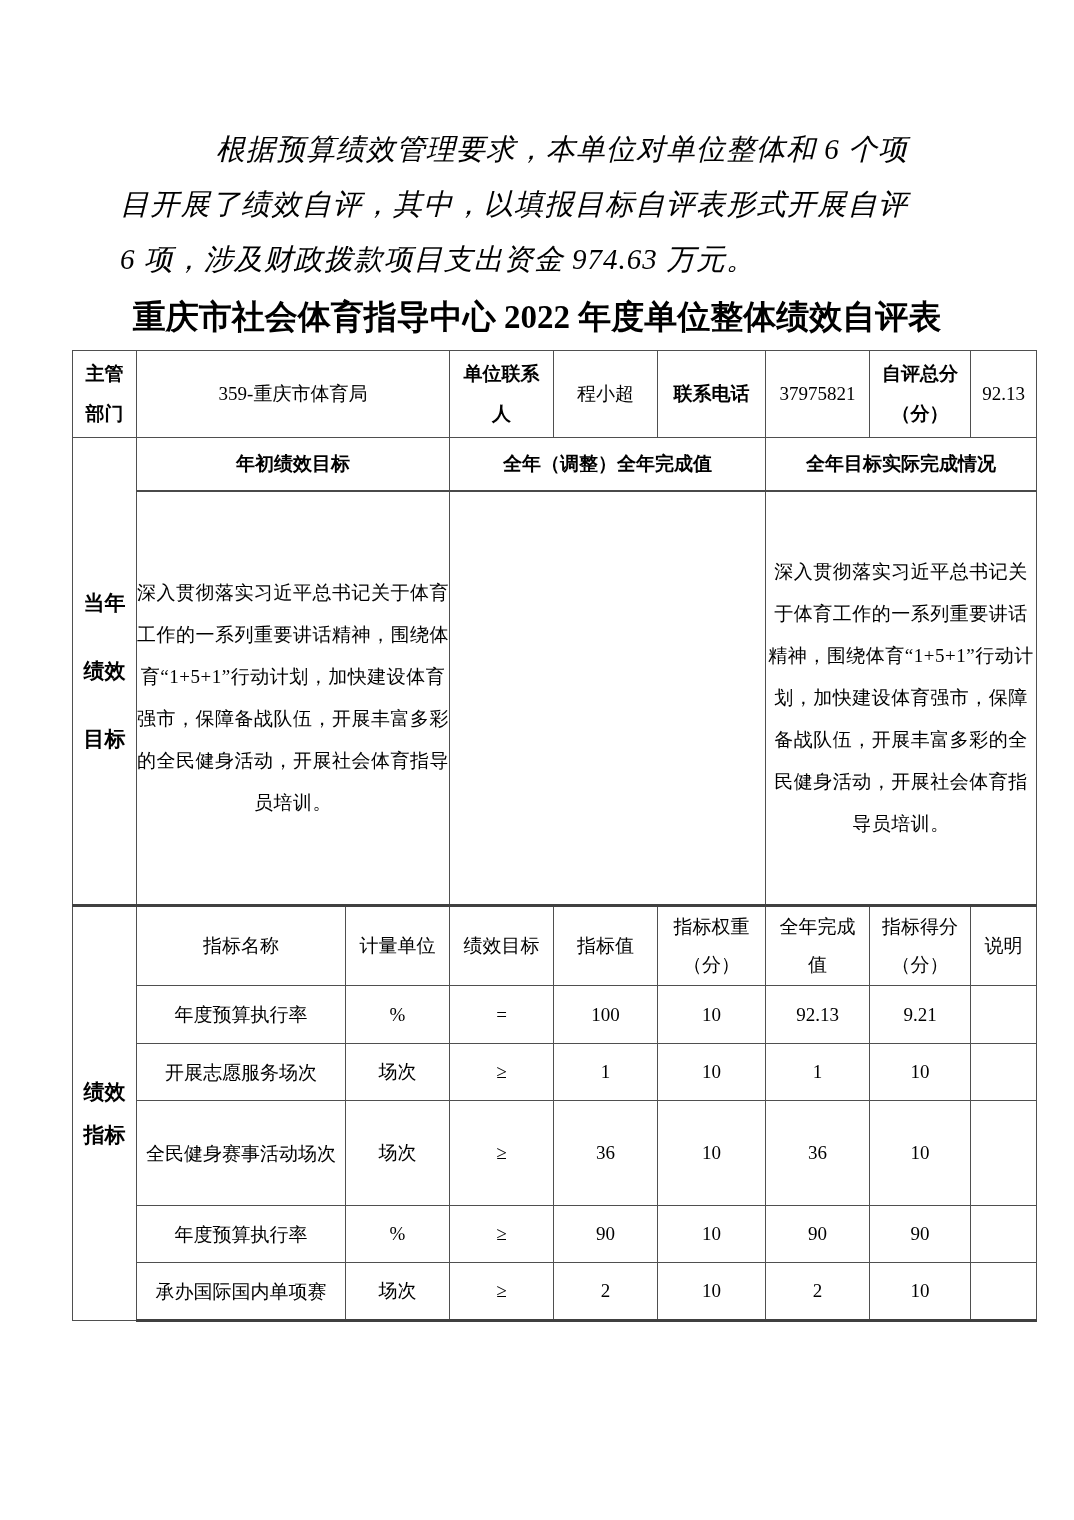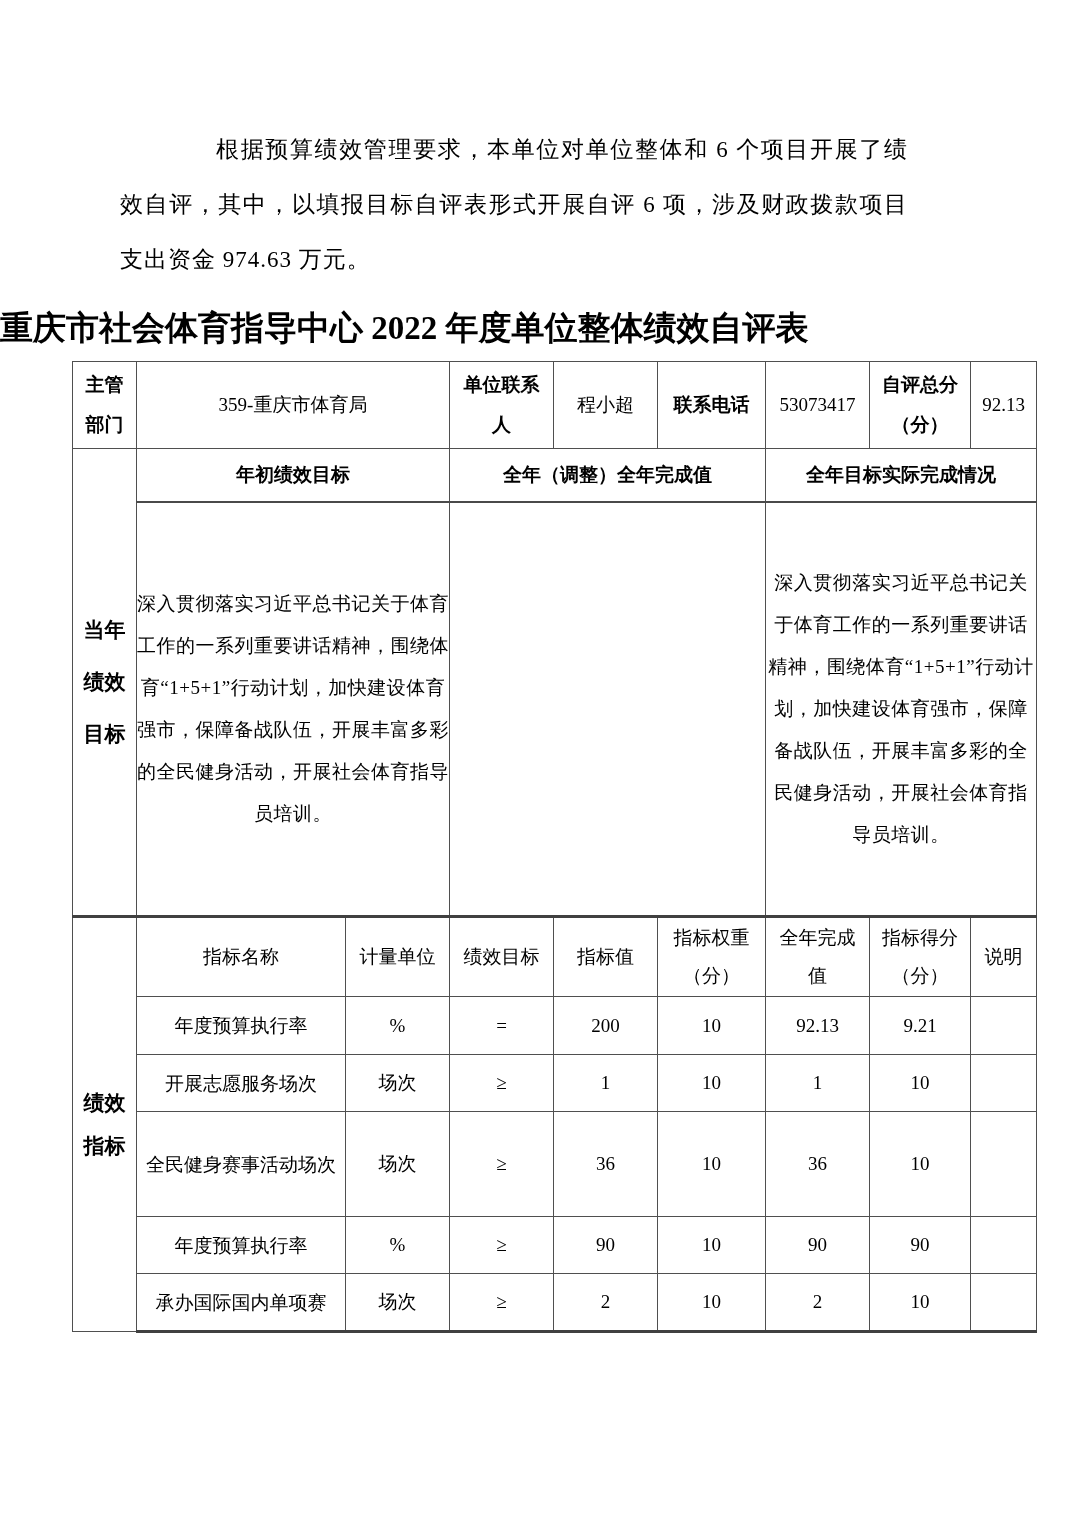--- a/index.html
+++ b/index.html
@@ -4,44 +4,44 @@
 <style>
   html,body { margin:0; padding:0; }
   body {
     width:1074px; height:1520px; background:#ffffff; overflow:hidden;
     font-family:"Liberation Serif","DejaVu Serif",serif; color:#000000;
   }
   .page { position:relative; width:1074px; height:1520px; }
 
   .intro {
     margin:122px 0 0 120px; width:788px;
-    font-size:23px; line-height:55px; letter-spacing:1px;
-    text-align:justify; text-indent:96px;
+    font-size:29px; line-height:55px; letter-spacing:1px;
+    text-align:justify; text-indent:96px;font-style:italic;
   }
 
   .title {
-    margin:19px 0 0 0; text-align:left;
+    margin:8px 0 0 0; text-align:center;
     font-size:33px; font-weight:bold; letter-spacing:0px;
   }
 
   table.report {
     border-collapse:collapse; table-layout:fixed;
     width:964px; margin:10px 0 0 72px;
   }
   .report th, .report td {
     border:1px solid #4f4f4f; padding:0;
     font-size:19px; font-weight:normal; text-align:center;
     vertical-align:middle; overflow:hidden; word-break:break-all;
   }
   .report th.b { font-weight:bold; line-height:40px; padding:0 10px; }
   .report th.hdr2 { font-weight:normal; line-height:38px; padding:0 12px; }
 
   .vlabel-cell { font-weight:bold; }
   .vstack { display:flex; flex-direction:column; align-items:center; justify-content:center; font-weight:bold; font-size:21px; }
-  .vstack.gap-lg { gap:24px; }
+  .vstack.gap-lg { gap:40px; }
   .vstack.gap-sm { gap:15px; }
 
   .goal-text {
     vertical-align:top; text-align:justify;
     padding:11px 10px 0 12px; line-height:42px; letter-spacing:0.5px;
   }
 
   .name-cell { text-align:left; padding:0 6px 0 9px; line-height:55px; }
 
   .thick-b2 { border-bottom:2px solid #4a4a4a !important; }
@@ -70,21 +70,21 @@
         <col style="width:66px">
     </colgroup>
 
     <tbody>
         <tr style="height:87px">
       <th class="b">主管部门</th>
       <td colspan="2">359-重庆市体育局</td>
       <th class="b">单位联系人</th>
       <td>程小超</td>
       <th class="b">联系电话</th>
-      <td>53073417</td>
+      <td>37975821</td>
       <th class="b">自评总分（分）</th>
       <td>92.13</td>
     </tr>
 
     <tr style="height:53px">
       <th class="vlabel-cell thick-b3" rowspan="2">
         <div class="vstack gap-lg">
           <span>当年</span>
           <span>绩效</span>
           <span>目标</span>
@@ -115,21 +115,21 @@
       <th class="hdr2 thick-t3">指标权重（分）</th>
       <th class="hdr2 thick-t3">全年完成值</th>
       <th class="hdr2 thick-t3">指标得分（分）</th>
       <th class="hdr2 thick-t3">说明</th>
     </tr>
 
     <tr style="height:58px">
       <td class="name-cell">年度预算执行率</td>
       <td>%</td>
       <td>=</td>
-      <td>200</td>
+      <td>100</td>
       <td>10</td>
       <td>92.13</td>
       <td>9.21</td>
       <td></td>
     </tr>
 
     <tr style="height:57px">
       <td class="name-cell">开展志愿服务场次</td>
       <td>场次</td>
       <td>≥</td>

